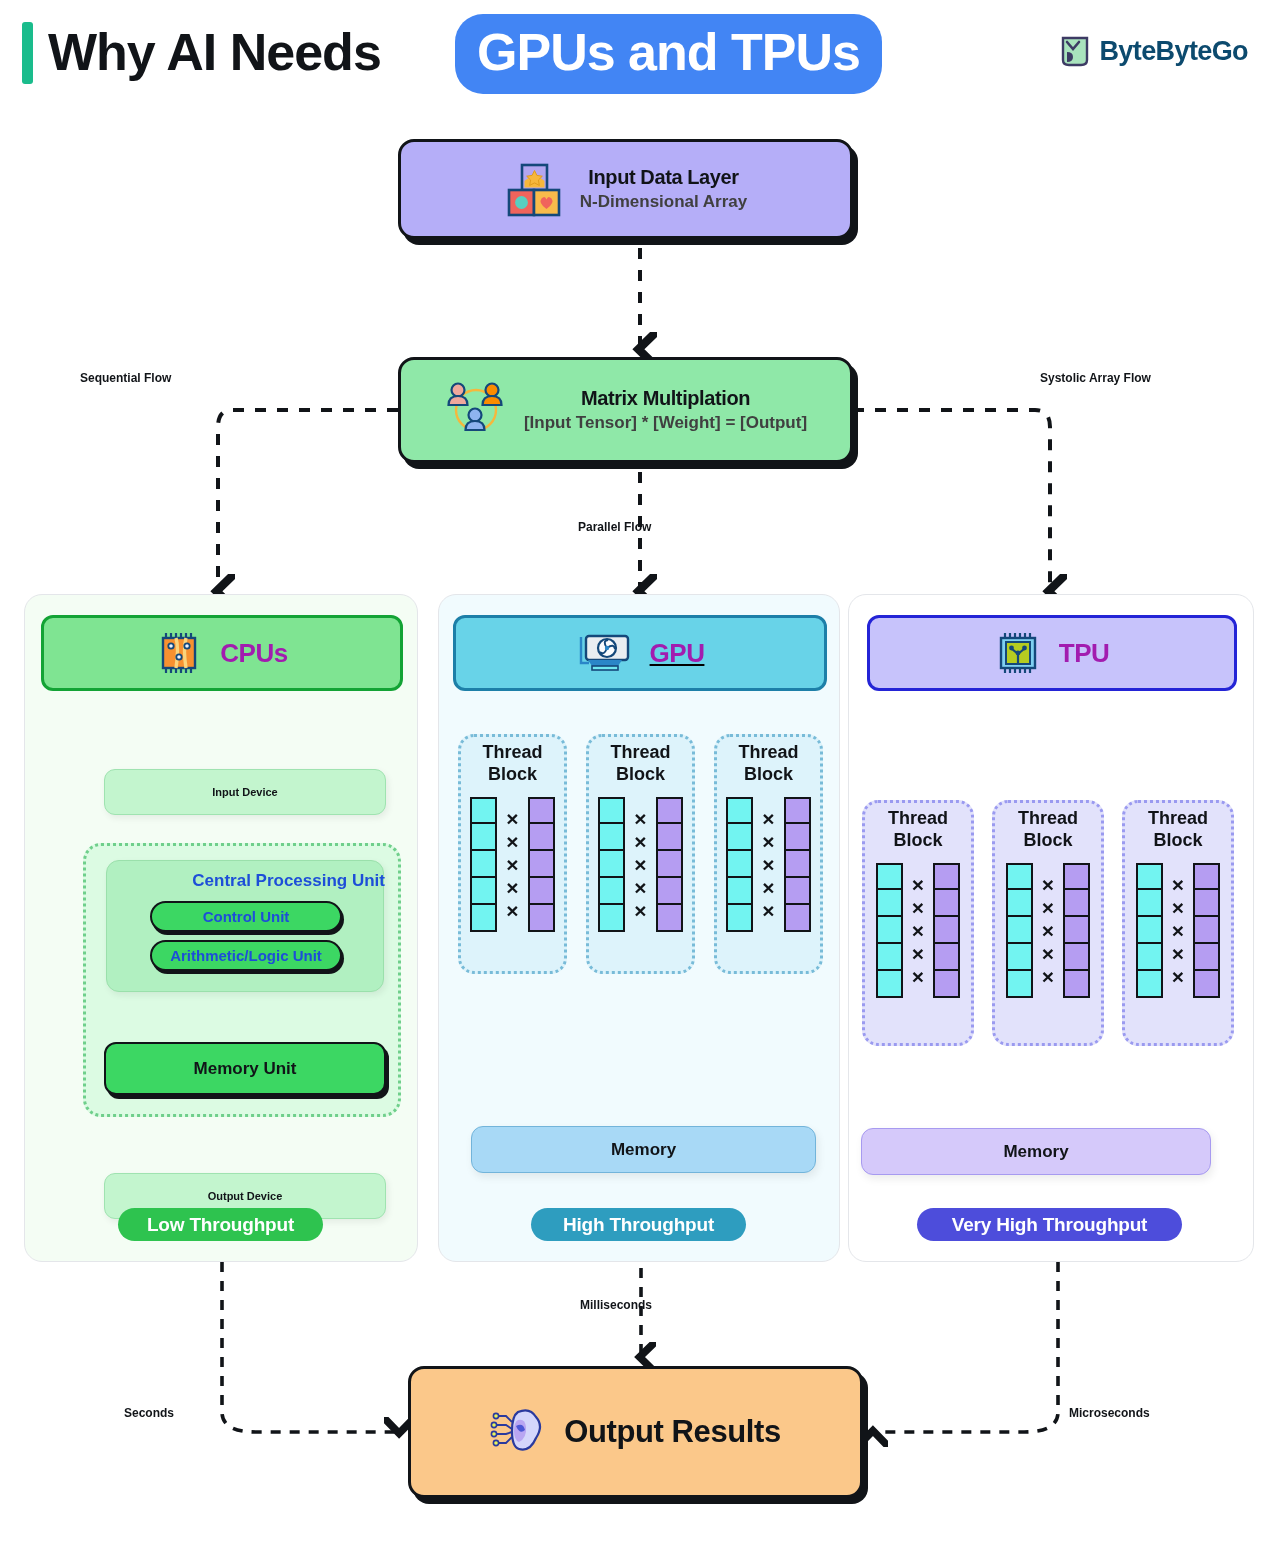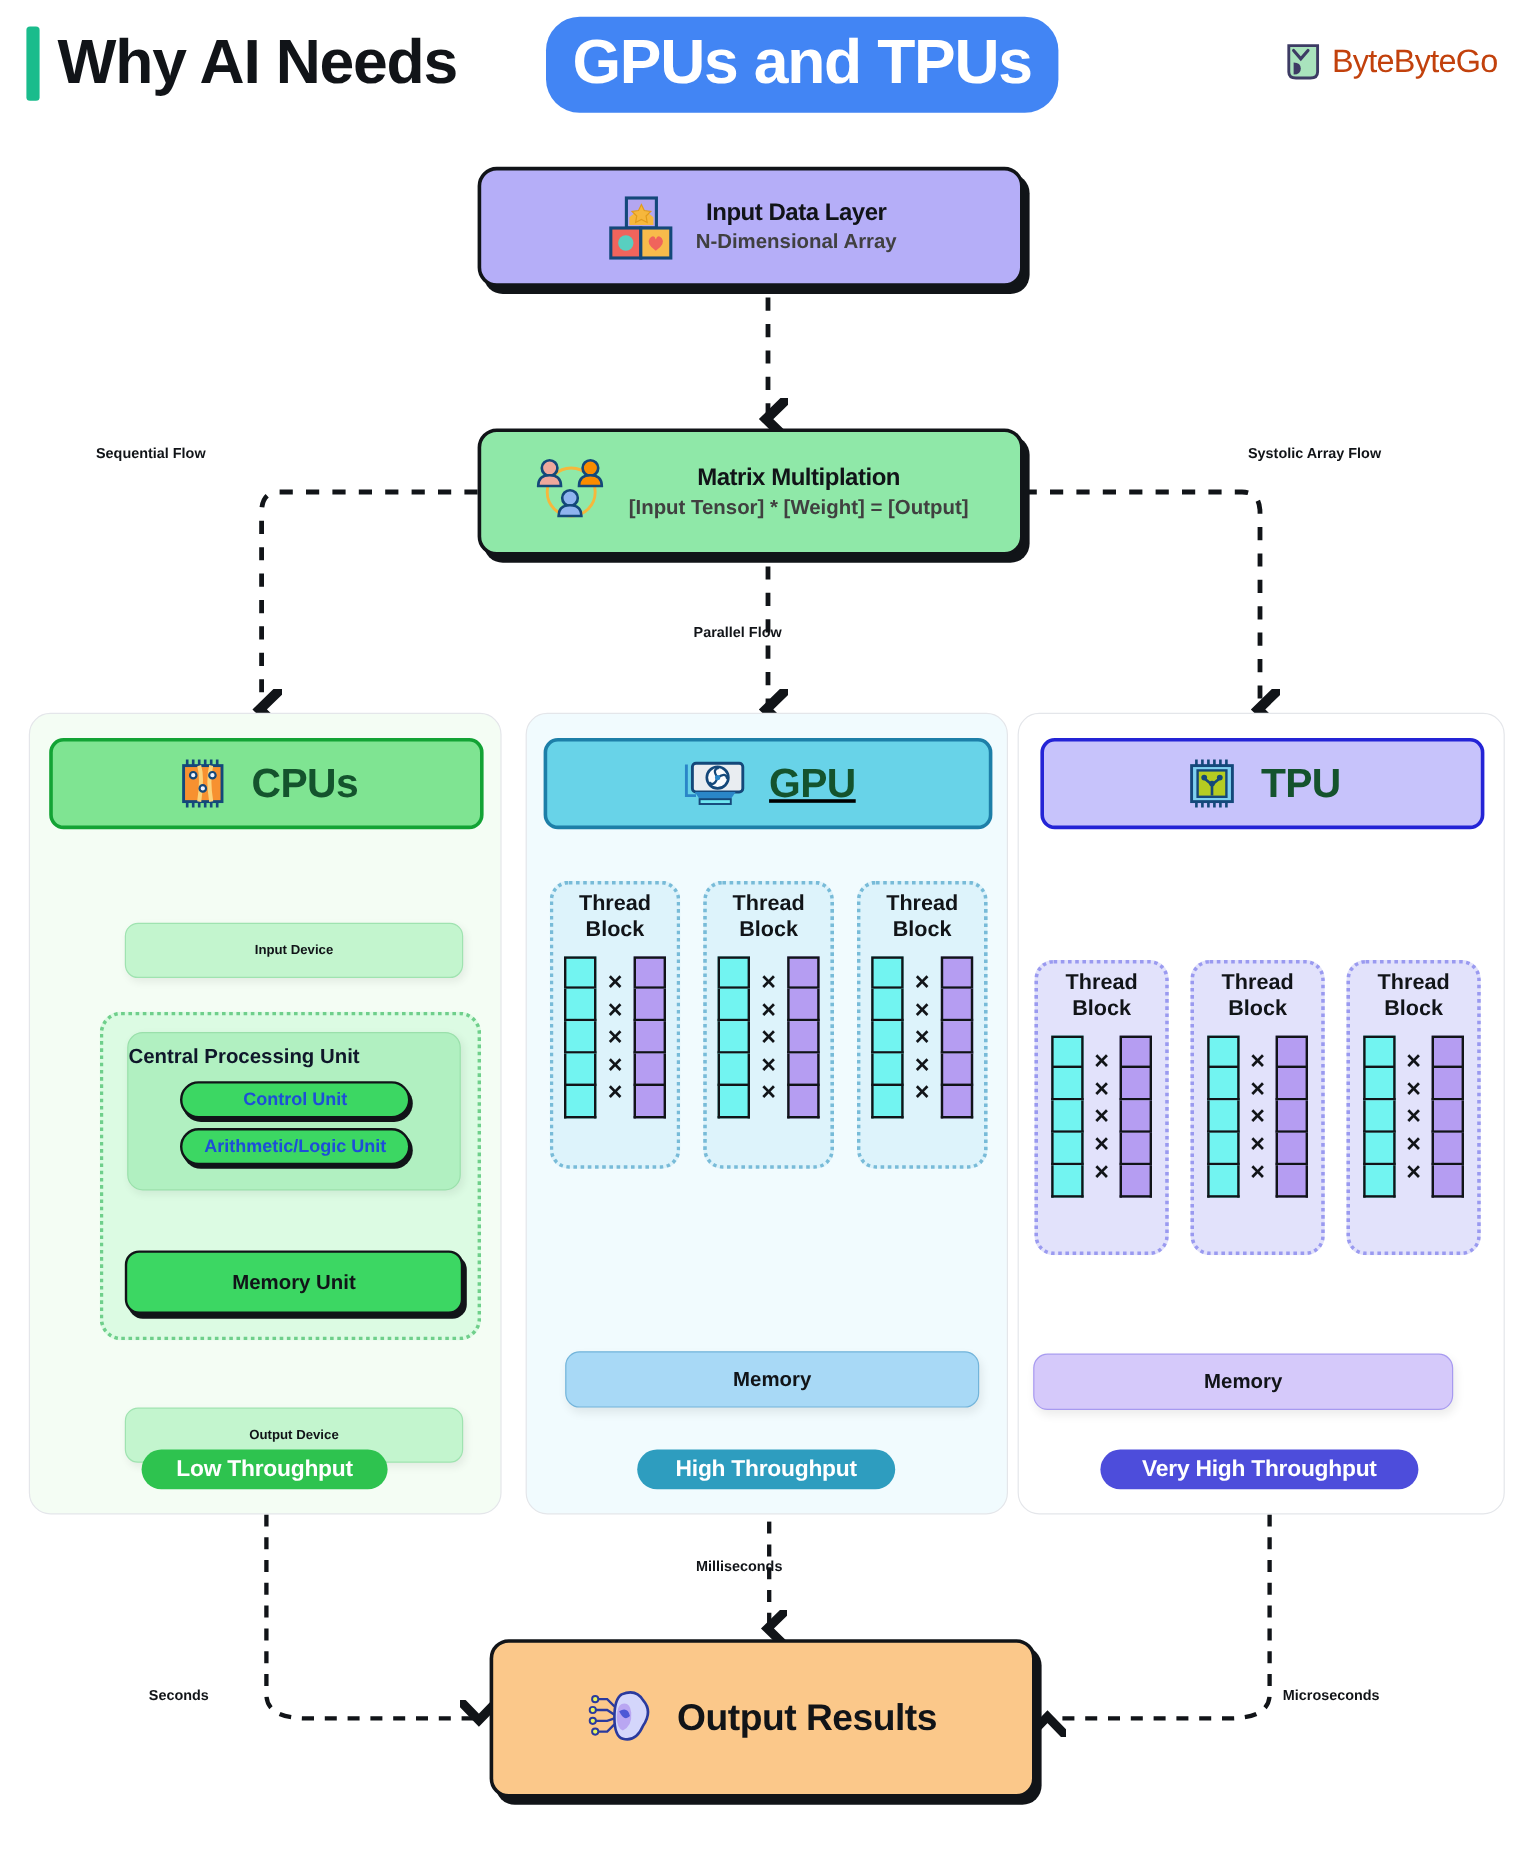--- a/index.html
+++ b/index.html
@@ -24,21 +24,21 @@
   }
   .title-hl {
     position: absolute; left: 455px; top: 14px;
     background: #4285F4; color: #ffffff;
     font-size: 52px; font-weight: bold; letter-spacing: -1px;
     border-radius: 28px; padding: 4px 22px 8px 22px; line-height: 68px;
     white-space: nowrap;
   }
   .brand { position: absolute; right: 32px; top: 34px; display: flex; align-items: center; gap: 9px; }
   .brand-mark { width: 30px; height: 34px; }
-  .brand-name { font-size: 27px; font-weight: normal; color: #c2410c; letter-spacing: -0.6px; }
+  .brand-name { font-size: 27px; font-weight: bold; color: #0c4a6e; letter-spacing: -0.6px; }
 
   
   .node {
     position: absolute; border-radius: 16px;
     border: 3px solid #111418;
     box-shadow: 5px 6px 0 #111418;
     display: flex; align-items: center; justify-content: center;
     gap: 16px;
   }
   .node .ntitle { font-size: 20px; font-weight: bold; color: #111418; letter-spacing: -0.4px; }
@@ -58,21 +58,21 @@
   }
   #panel-cpu { left: 24px;  width: 394px; background: #f4fdf4; }
   #panel-gpu { left: 438px; width: 402px; background: #f1fbfe; }
   #panel-tpu { left: 848px; width: 406px; background: #ffffff; }
 
   .dev-head {
     position: absolute; top: 20px; border-radius: 12px;
     display: flex; align-items: center; justify-content: center; gap: 18px;
     height: 76px;
   }
-  .dev-head .dtitle { font-size: 34px; font-weight: bold; color: #14532d; letter-spacing: -0.5px; }
+  .dev-head .dtitle { font-size: 26px; font-weight: bold; color: #a21caf; letter-spacing: -0.5px; }
   #head-cpu { left: 16px; width: 362px; background: #7fe492; border: 3px solid #13a335; }
   #head-gpu { left: 14px; width: 374px; background: #68d3e8; border: 3px solid #1d7fa8; text-decoration: underline; }
   #head-tpu { left: 18px; width: 370px; background: #c7c3fb; border: 3px solid #2424d6; }
 
   
   .cpu-box {
     position: absolute; border-radius: 11px;
     display: flex; align-items: center; justify-content: center;
     font-size: 11px; font-weight: bold; color: #111418; margin-top: 22px;
   }
@@ -83,22 +83,22 @@
   #cpu-dotted {
     position: absolute; left: 58px; top: 248px; width: 318px; height: 274px;
     border: 3px dotted #6fcf8b; border-radius: 18px; background: #dcfbe3;
   }
   #cpu-cpu-inner {
     position: absolute; left: 20px; top: 14px; width: 278px; height: 132px;
     background: #b1f0c1; border: 1.5px solid #9ae0ab; border-radius: 13px;
     box-shadow: 2px 3px 7px rgba(0,0,0,.07);
   }
   #cpu-cpu-title {
-    position: absolute; left: 0; top: 10px; width: 278px; text-align: left;
-    font-size: 17px; font-weight: bold; color: #0f172a;
+    position: absolute; left: 0; top: 10px; width: 278px; text-align: right;
+    font-size: 17px; font-weight: bold; color: #1d4ed8;
   }
   .cpu-pill {
     position: absolute; left: 43px; width: 192px; height: 31px;
     background: #3cd763; border: 2.5px solid #111418; border-radius: 16px;
     box-shadow: 2px 3px 0 #111418;
     display: flex; align-items: center; justify-content: center;
     font-size: 15px; font-weight: bold; color: #1d4ed8;
   }
   #cpu-control { top: 40px; }
   #cpu-alu     { top: 79px; }

